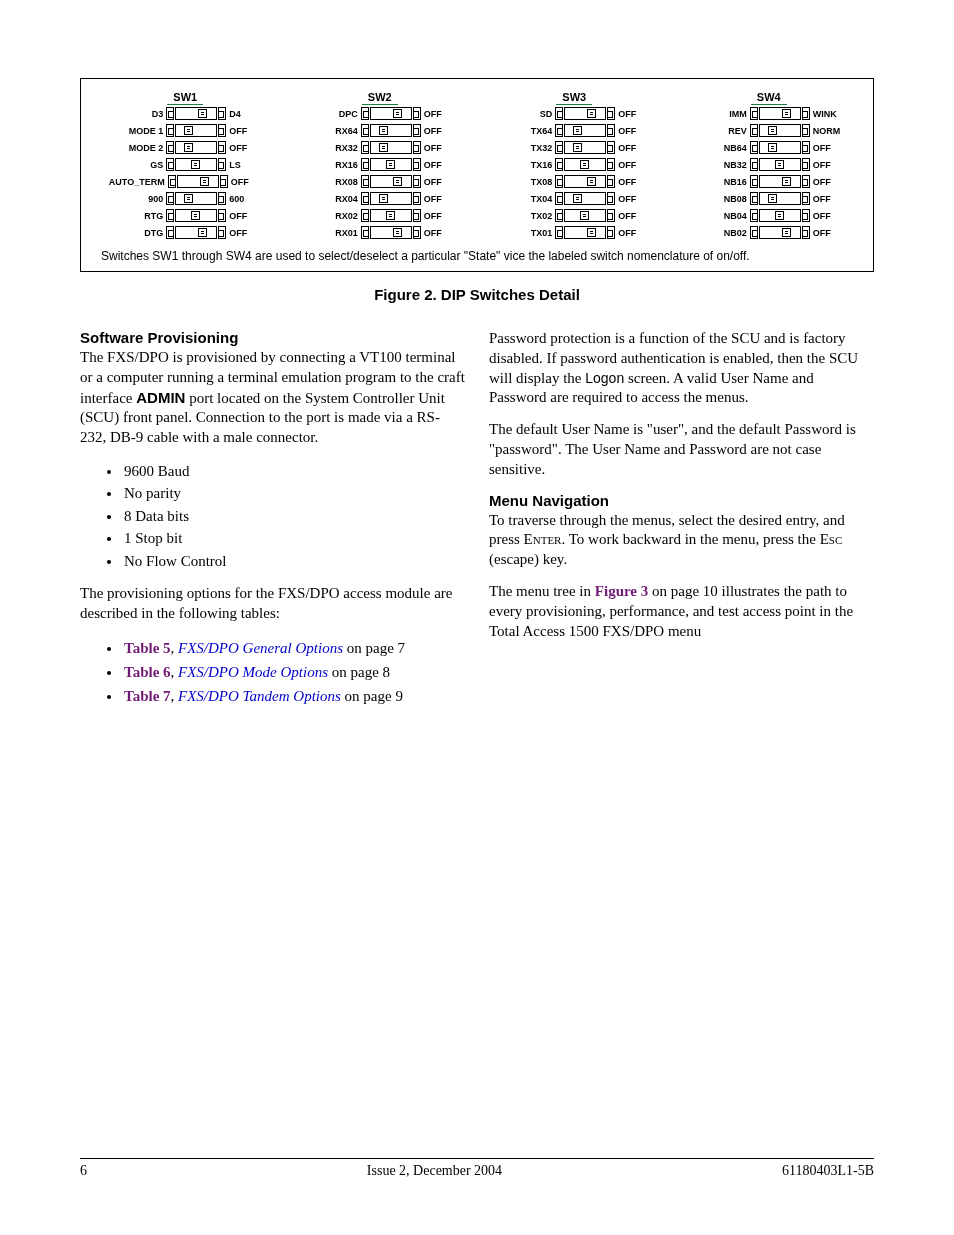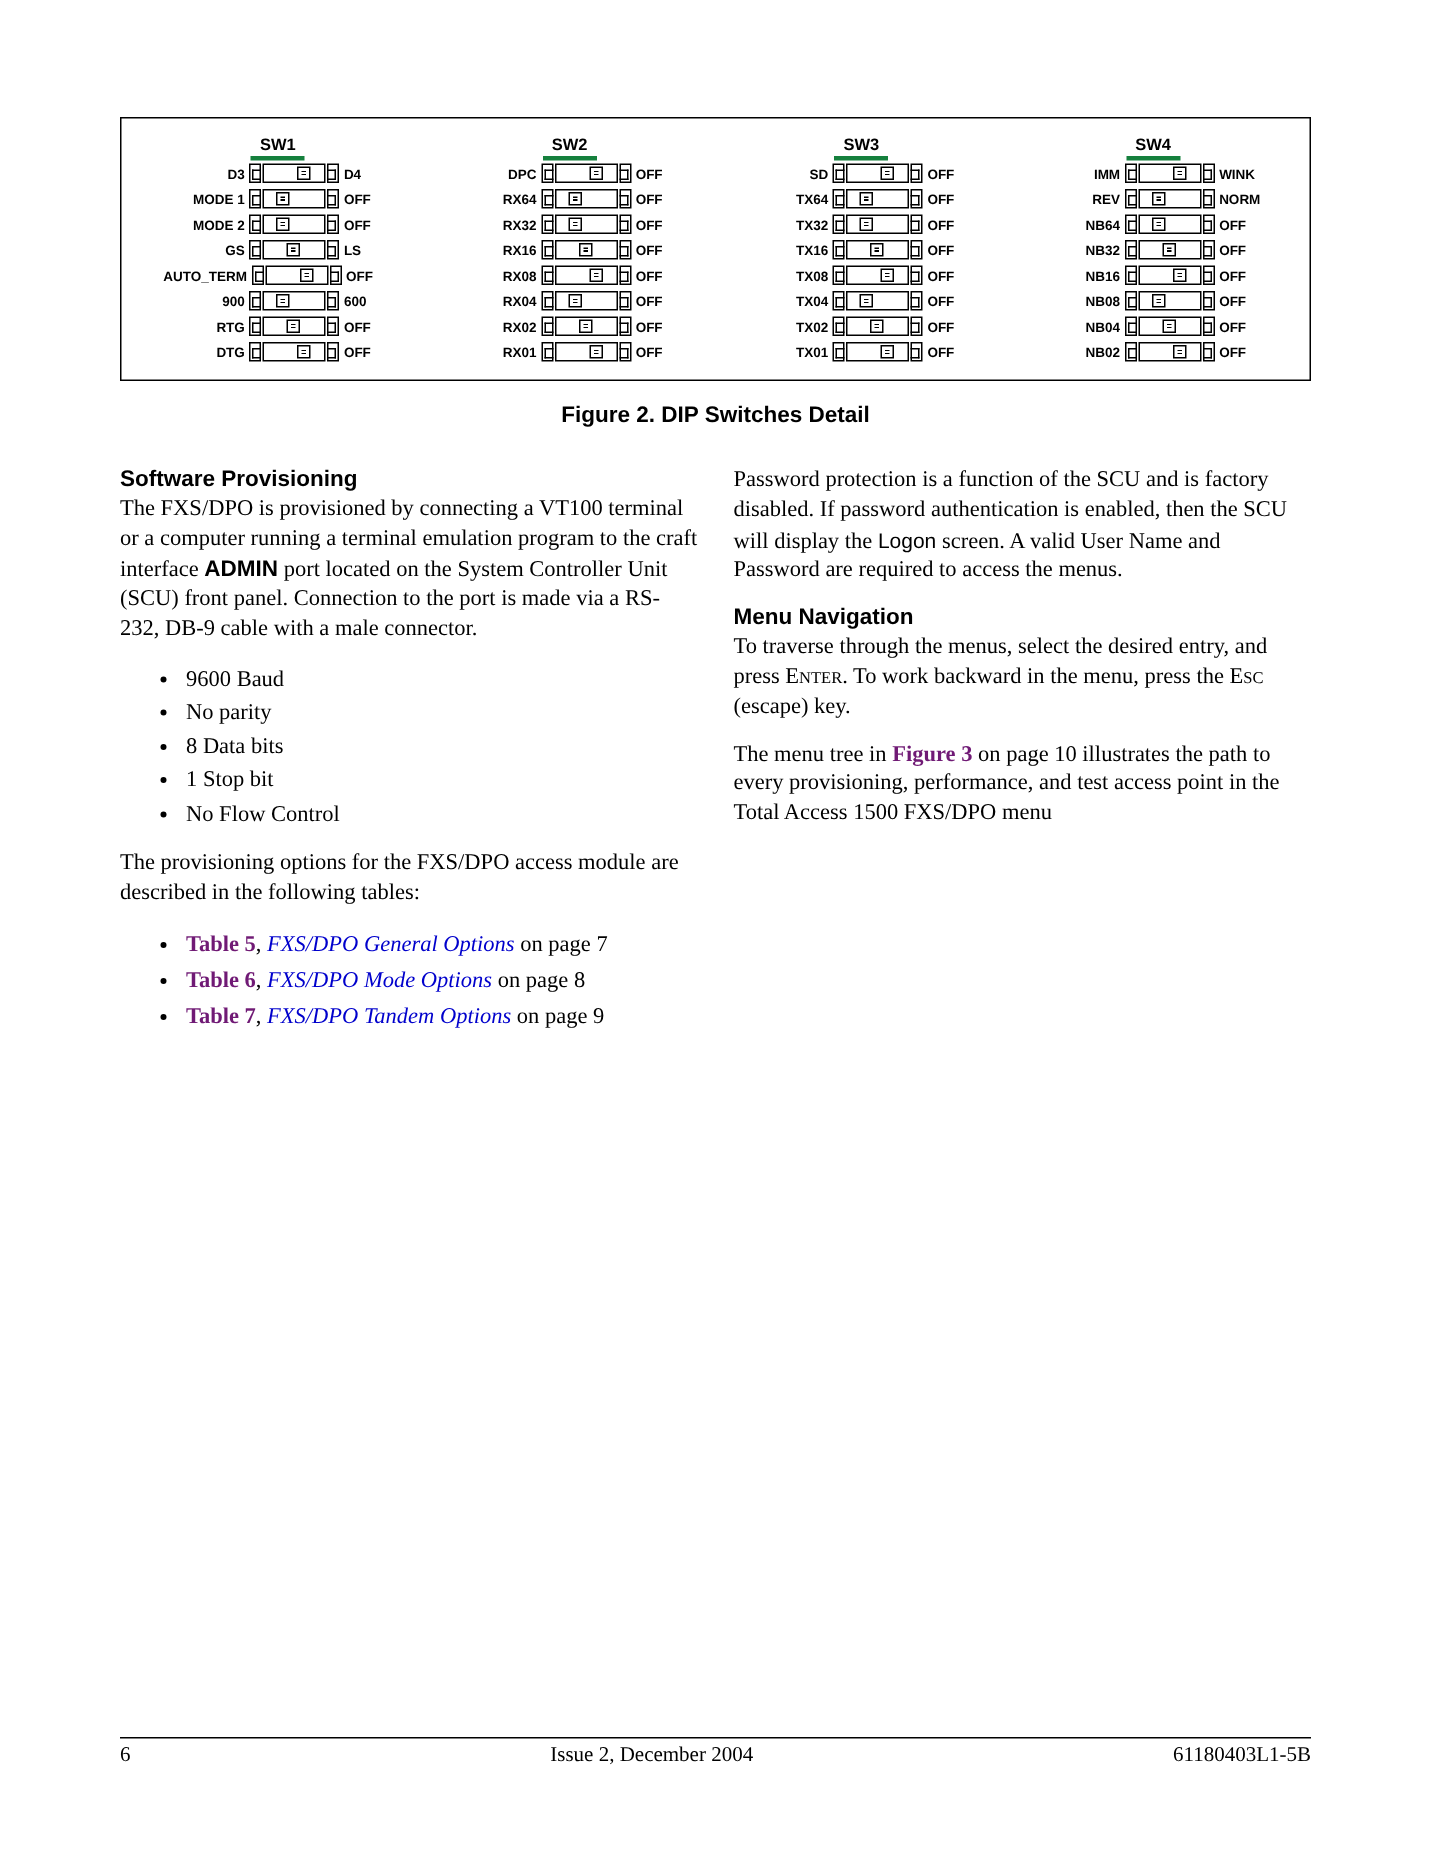--- a/index.html
+++ b/index.html
@@ -27,21 +27,21 @@
     flex: 1;
     display: flex;
     flex-direction: column;
     align-items: center;
   }
   .sw-title {
     font-family: Arial, sans-serif;
     font-weight: bold;
     font-size: 11px;
     text-align: center;
-    border-bottom: 3px solid #15803d;
+    border-bottom: 1px solid #15803d;
     padding: 0 6px 1px 6px;
     margin-bottom: 2px;
   }
   .dip-row {
     display: flex;
     align-items: center;
     justify-content: center;
     margin-bottom: 4px;
     white-space: nowrap;
     font-family: Arial, sans-serif;
@@ -548,20 +548,21 @@
             <span class="cap cap-l"></span>
             <span class="track">
               <span class="slider pos-3"></span>
             </span>
             <span class="cap cap-r"></span>
           </span>
           <span class="lbl-right">OFF</span>
         </div>
       </div>
     </div>
+  <div class="figure-note">Switches SW1 through SW4 are used to select/deselect a particular "State" vice the labeled switch nomenclature of on/off.</div>
 </div>
 
 <div class="figure-caption">Figure 2.  DIP Switches Detail</div>
 
 <div class="two-col">
   <div class="col">
     <h4 class="section">Software Provisioning</h4>
     <p class="body">
       <span>The FXS/DPO is provisioned by connecting a VT100 terminal or a computer running a terminal emulation program to the craft interface </span><span class="admin-bold">ADMIN</span><span> port located on the System Controller Unit (SCU) front panel. Connection to the port is made via a RS-232, DB-9 cable with a male connector.</span>
     </p>
@@ -577,20 +578,21 @@
         <li><span class="ref-link">Table 5</span>, <span class="ref-link-italic">FXS/DPO General Options</span> on page 7</li>
         <li><span class="ref-link">Table 6</span>, <span class="ref-link-italic">FXS/DPO Mode Options</span> on page 8</li>
         <li><span class="ref-link">Table 7</span>, <span class="ref-link-italic">FXS/DPO Tandem Options</span> on page 9</li>
       </ul>
   </div>
 
   <div class="col">
     <p class="body">
       <span>Password protection is a function of the SCU and is factory disabled. If password authentication is enabled, then the SCU will display the </span><span class="sans-inline">Logon</span><span> screen. A valid User Name and Password are required to access the menus.</span>
     </p>
+    <p class="body">The default User Name is "user", and the default Password is "password". The User Name and Password are not case sensitive.</p>
     <h4 class="section">Menu Navigation</h4>
     <p class="body">
       <span>To traverse through the menus, select the desired entry, and press </span><span class="sc">Enter</span><span>. To work backward in the menu, press the </span><span class="sc">Esc</span><span> (escape) key.</span>
     </p>
     <p class="body">
       <span>The menu tree in </span><span class="ref-link">Figure 3</span><span> on page 10 illustrates the path to every provisioning, performance, and test access point in the Total Access 1500 FXS/DPO menu</span>
     </p>
   </div>
 </div>
 

